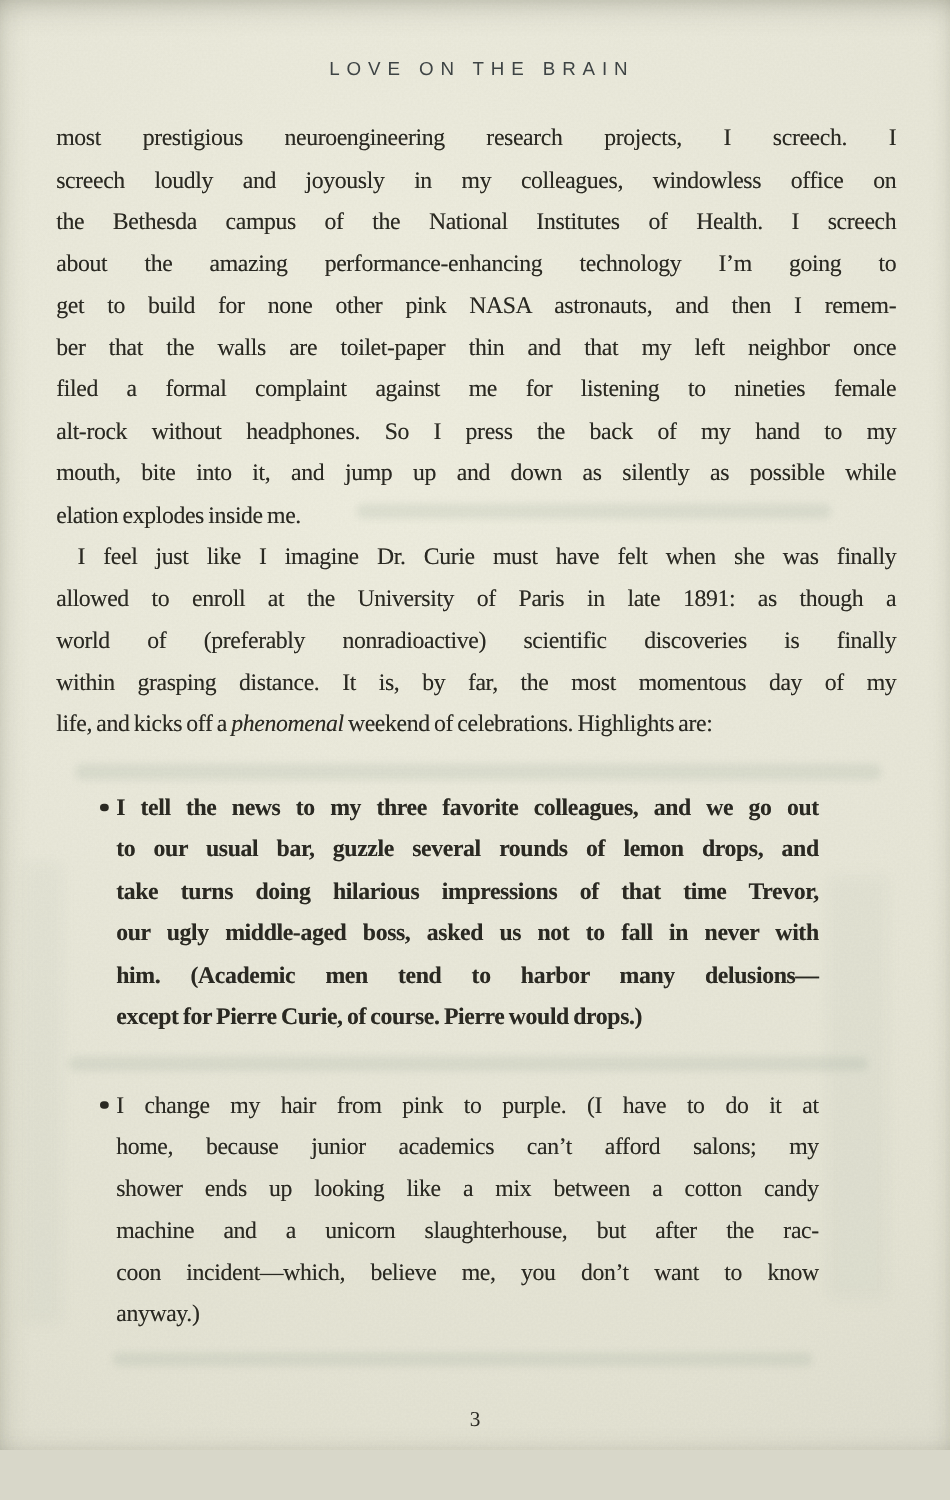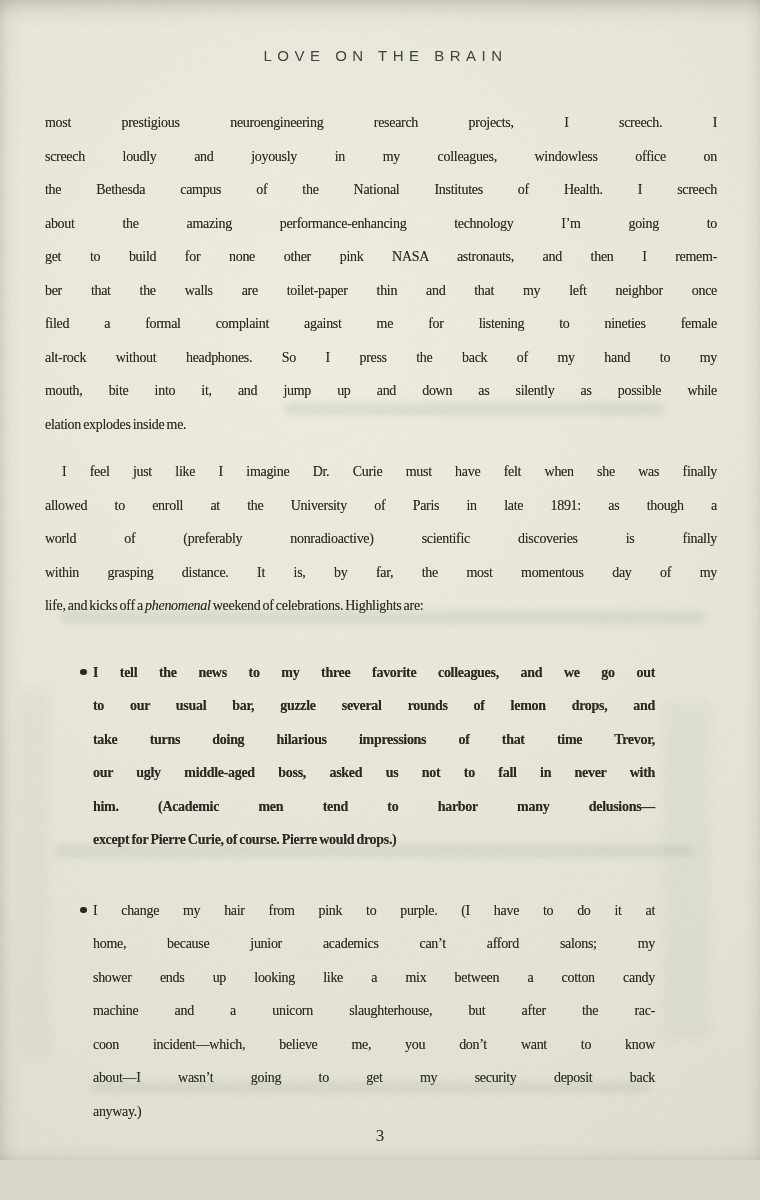--- a/index.html
+++ b/index.html
@@ -29,28 +29,28 @@
   .running-header {
     position: absolute; top: 47px; left: 0; width: 100%;
     text-align: center;
     font-family: "Liberation Sans", sans-serif;
     font-size: 15px; font-weight: 400;
     letter-spacing: 5.5px; padding-left: 5.5px;
     color: #3e4445;
   }
 
   .text-block {
-    position: absolute; left: 45px; top: 106px; width: 672px;
-    font-size: 14px; line-height: 33.5px;
+    position: absolute; left: 45px; top: 94px; width: 672px;
+    font-size: 19px; line-height: 33.5px;
     letter-spacing: -0.3px; word-spacing: -1px;
     text-shadow: 0 0 0.5px rgba(42,41,34,0.45);
   }
   .line { display: block; text-align: justify; white-space: normal; }
   .line.j { text-align-last: justify; }
-  .line.indent { text-indent: 17px; margin-top: 14px; }
+  .line.indent { text-indent: 17px; }
   em { font-style: italic; }
 
   .bullet { display: flex; margin-left: 35px; width: 575px; }
   .bullet.first { margin-top: 33px; font-weight: bold; }
   .bullet.second { margin-top: 37px; }
   .bullet-marker { flex: 0 0 13px; position: relative; }
   .bullet-dot {
     position: absolute; left: 0; top: 13px;
     width: 6.5px; height: 6.5px; border-radius: 50%;
     background: #2a2922;
@@ -121,21 +121,20 @@
     <div class="bullet second">
       <div class="bullet-marker">
           <span class="bullet-dot"></span>
         </div>
       <div class="bullet-text">
         <div class="line j">I change my hair from pink to purple. (I have to do it at</div>
         <div class="line j">home, because junior academics can’t afford salons; my</div>
         <div class="line j">shower ends up looking like a mix between a cotton candy</div>
         <div class="line j">machine and a unicorn slaughterhouse, but after the rac-</div>
         <div class="line j">coon incident—which, believe me, you don’t want to know</div>
-        <div class="line j">about—I wasn’t going to get my security deposit back</div>
         <div class="line">anyway.)</div>
       </div>
     </div>
 
   </div>
 
   <div class="page-number">3</div>
 
   <div class="ghost g1"></div>
   <div class="ghost g2"></div>

